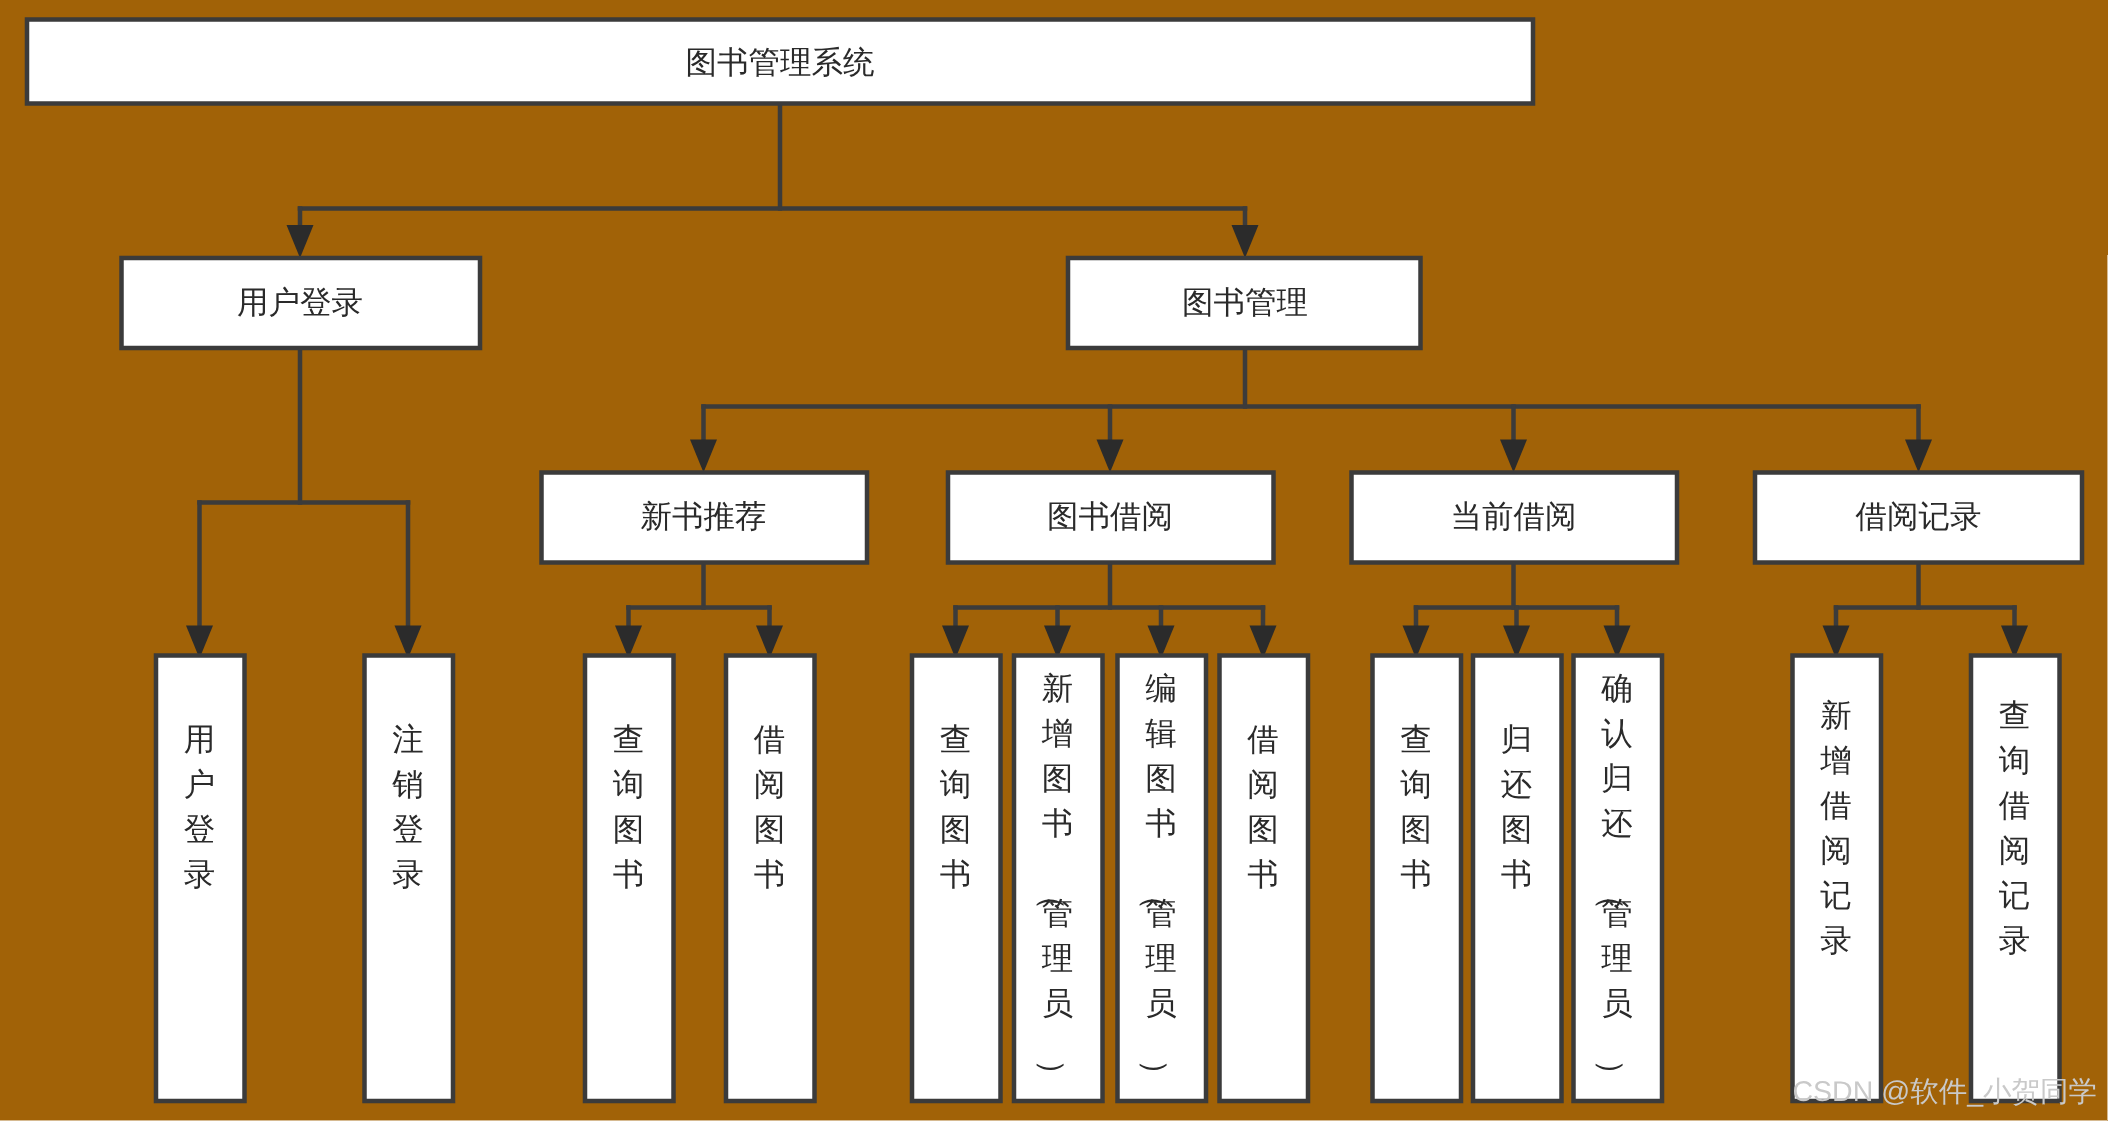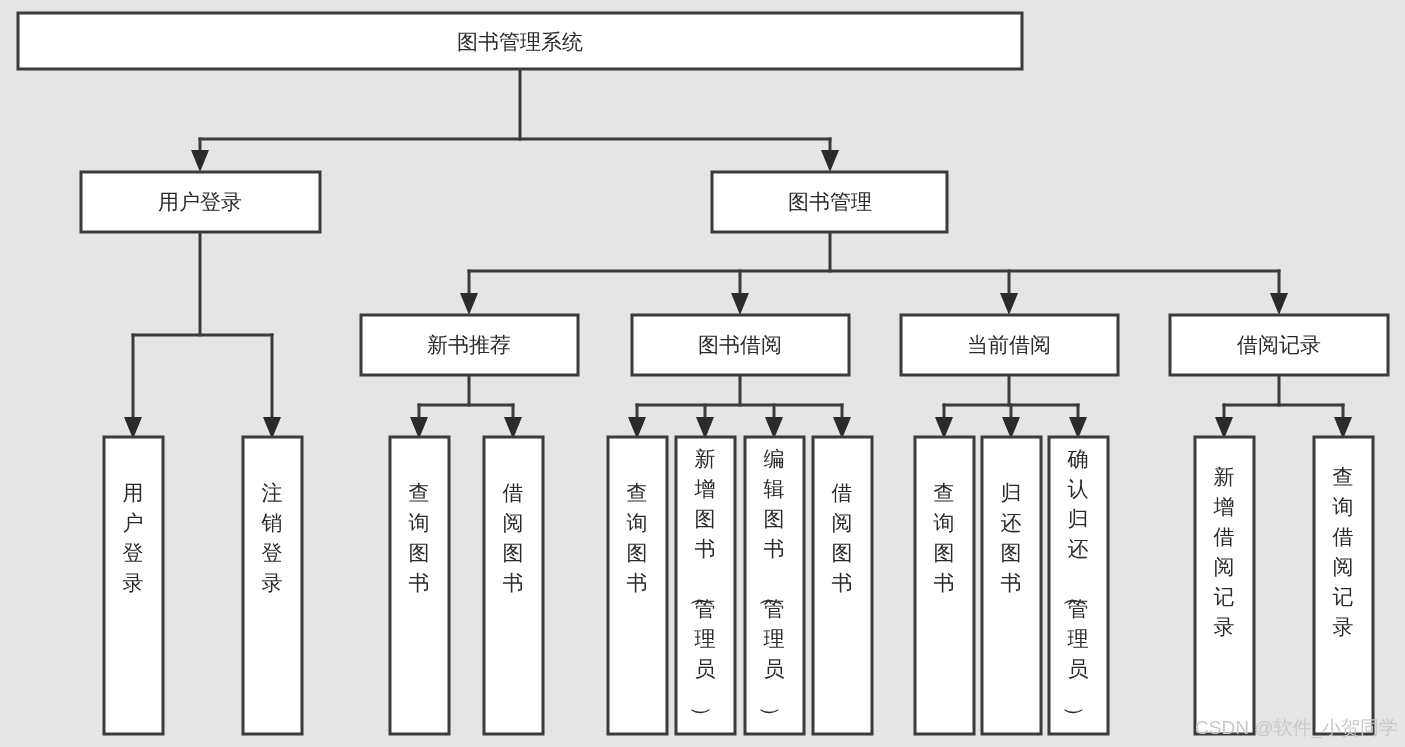--- a/index.html
+++ b/index.html
@@ -7,21 +7,21 @@
     padding: 0;
     background: #ffffff;
   }
   body {
     font-family: "Liberation Sans", "DejaVu Sans", sans-serif;
   }
   #diagram-root {
     position: relative;
     width: 1405px;
     height: 747px;
-    background: #e5e5e5;
+    background: #a16207;
     overflow: hidden;
   }
   svg#tree-svg {
     position: absolute;
     top: 0;
     left: 0;
     width: 1405px;
     height: 747px;
     display: block;
   }

